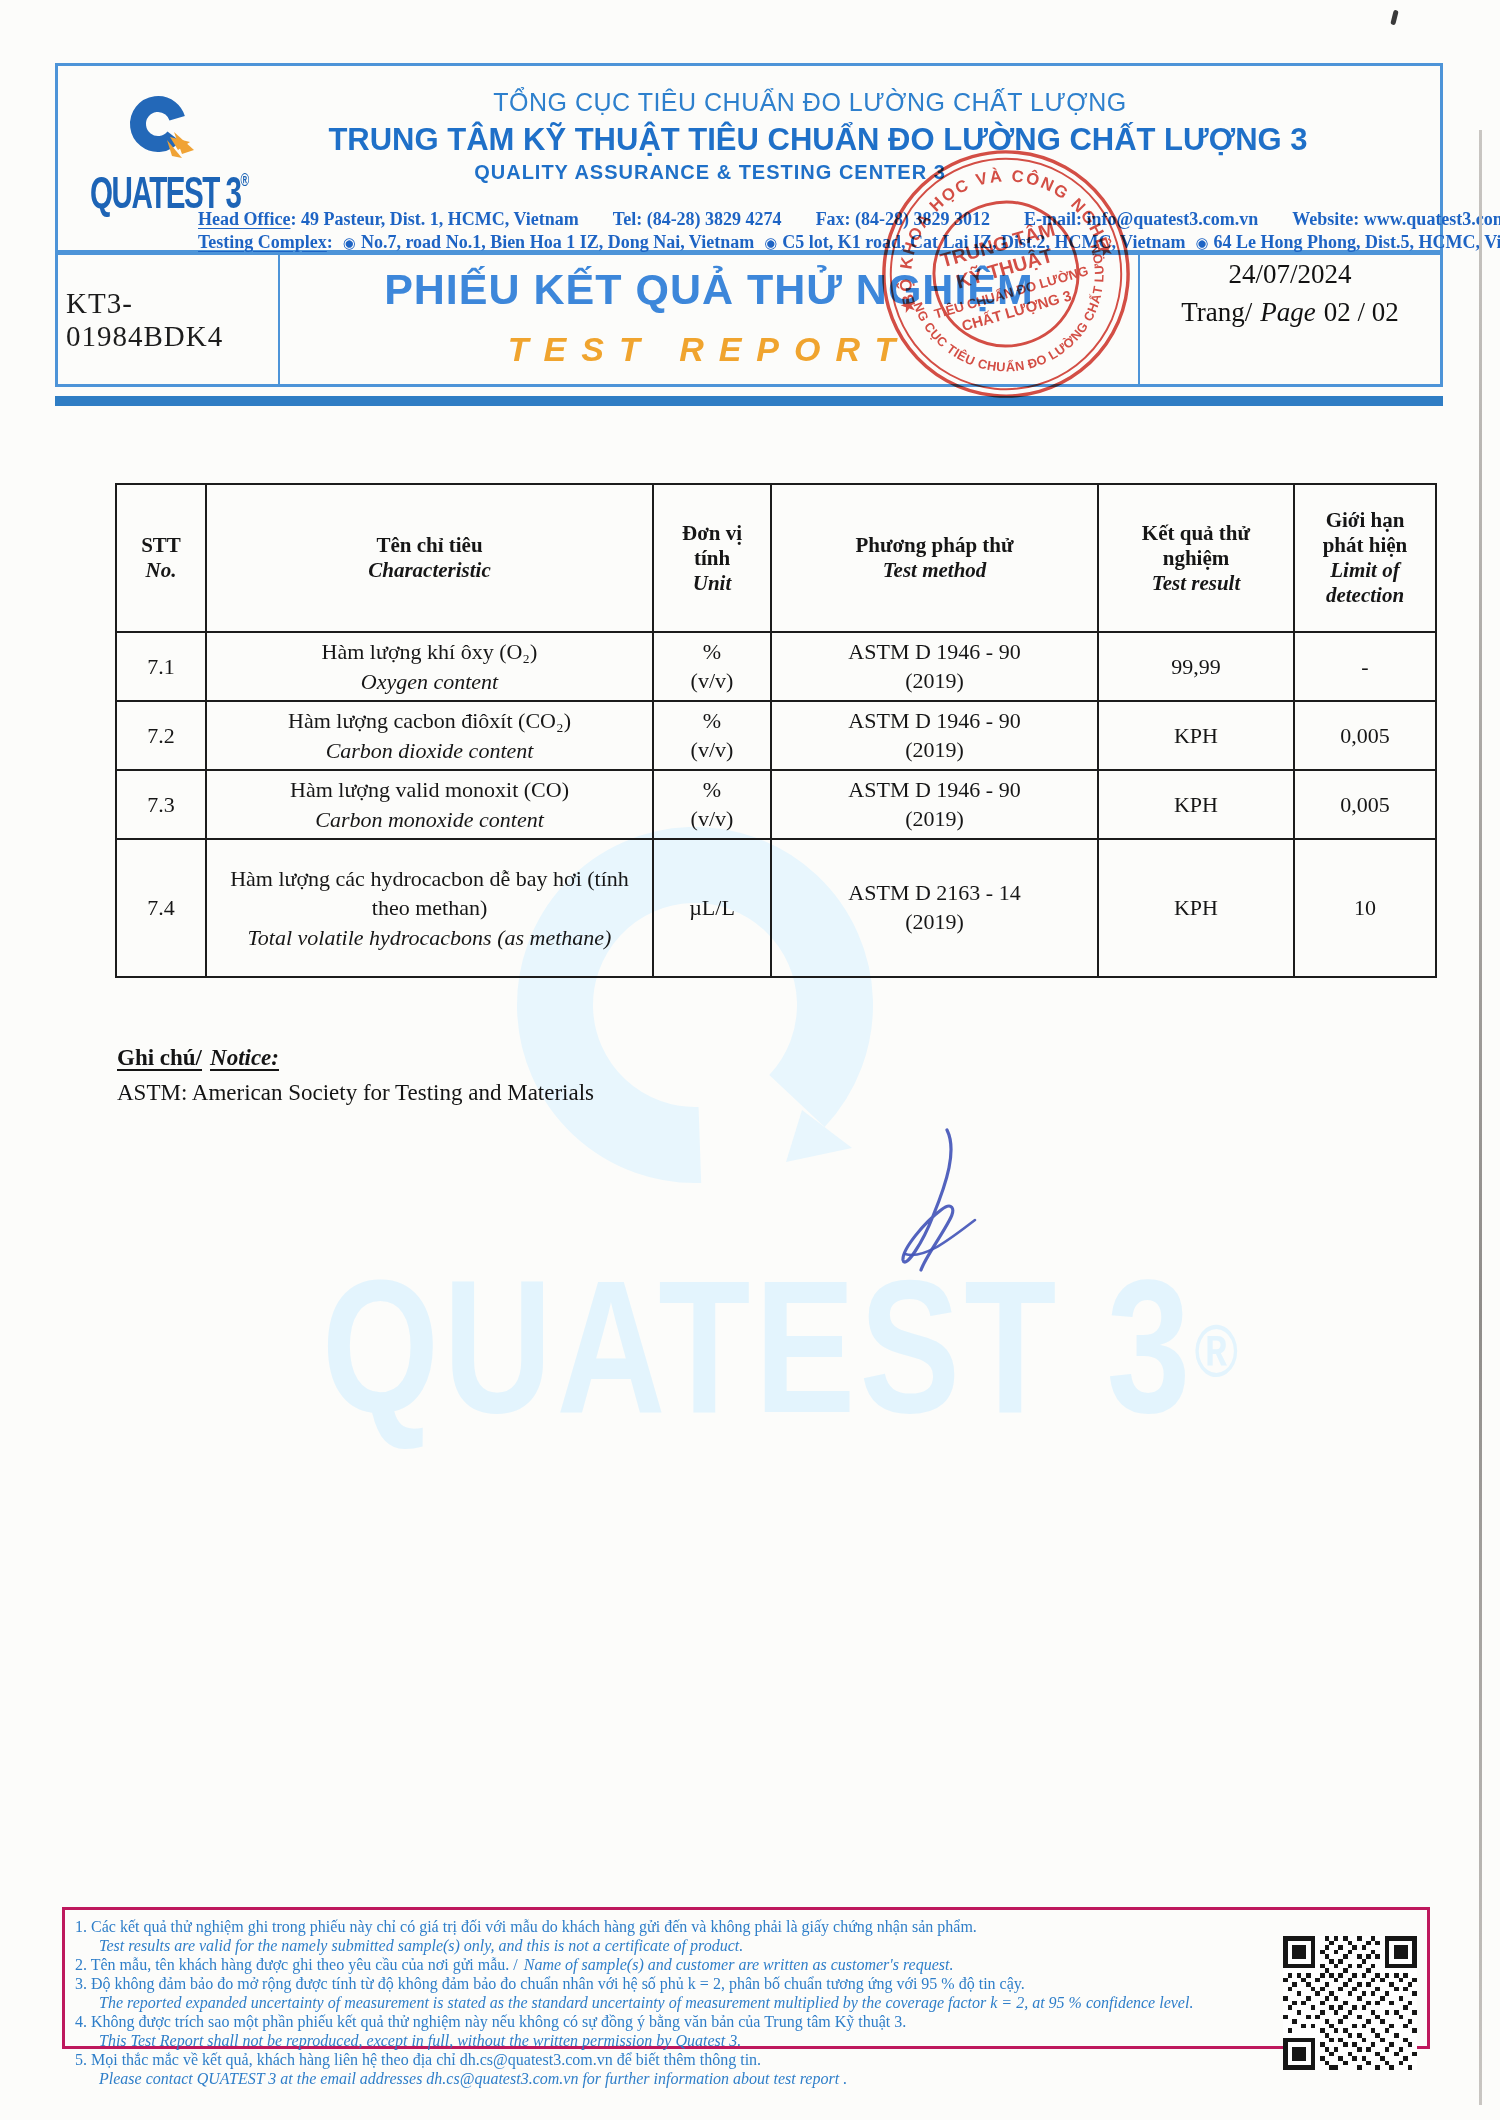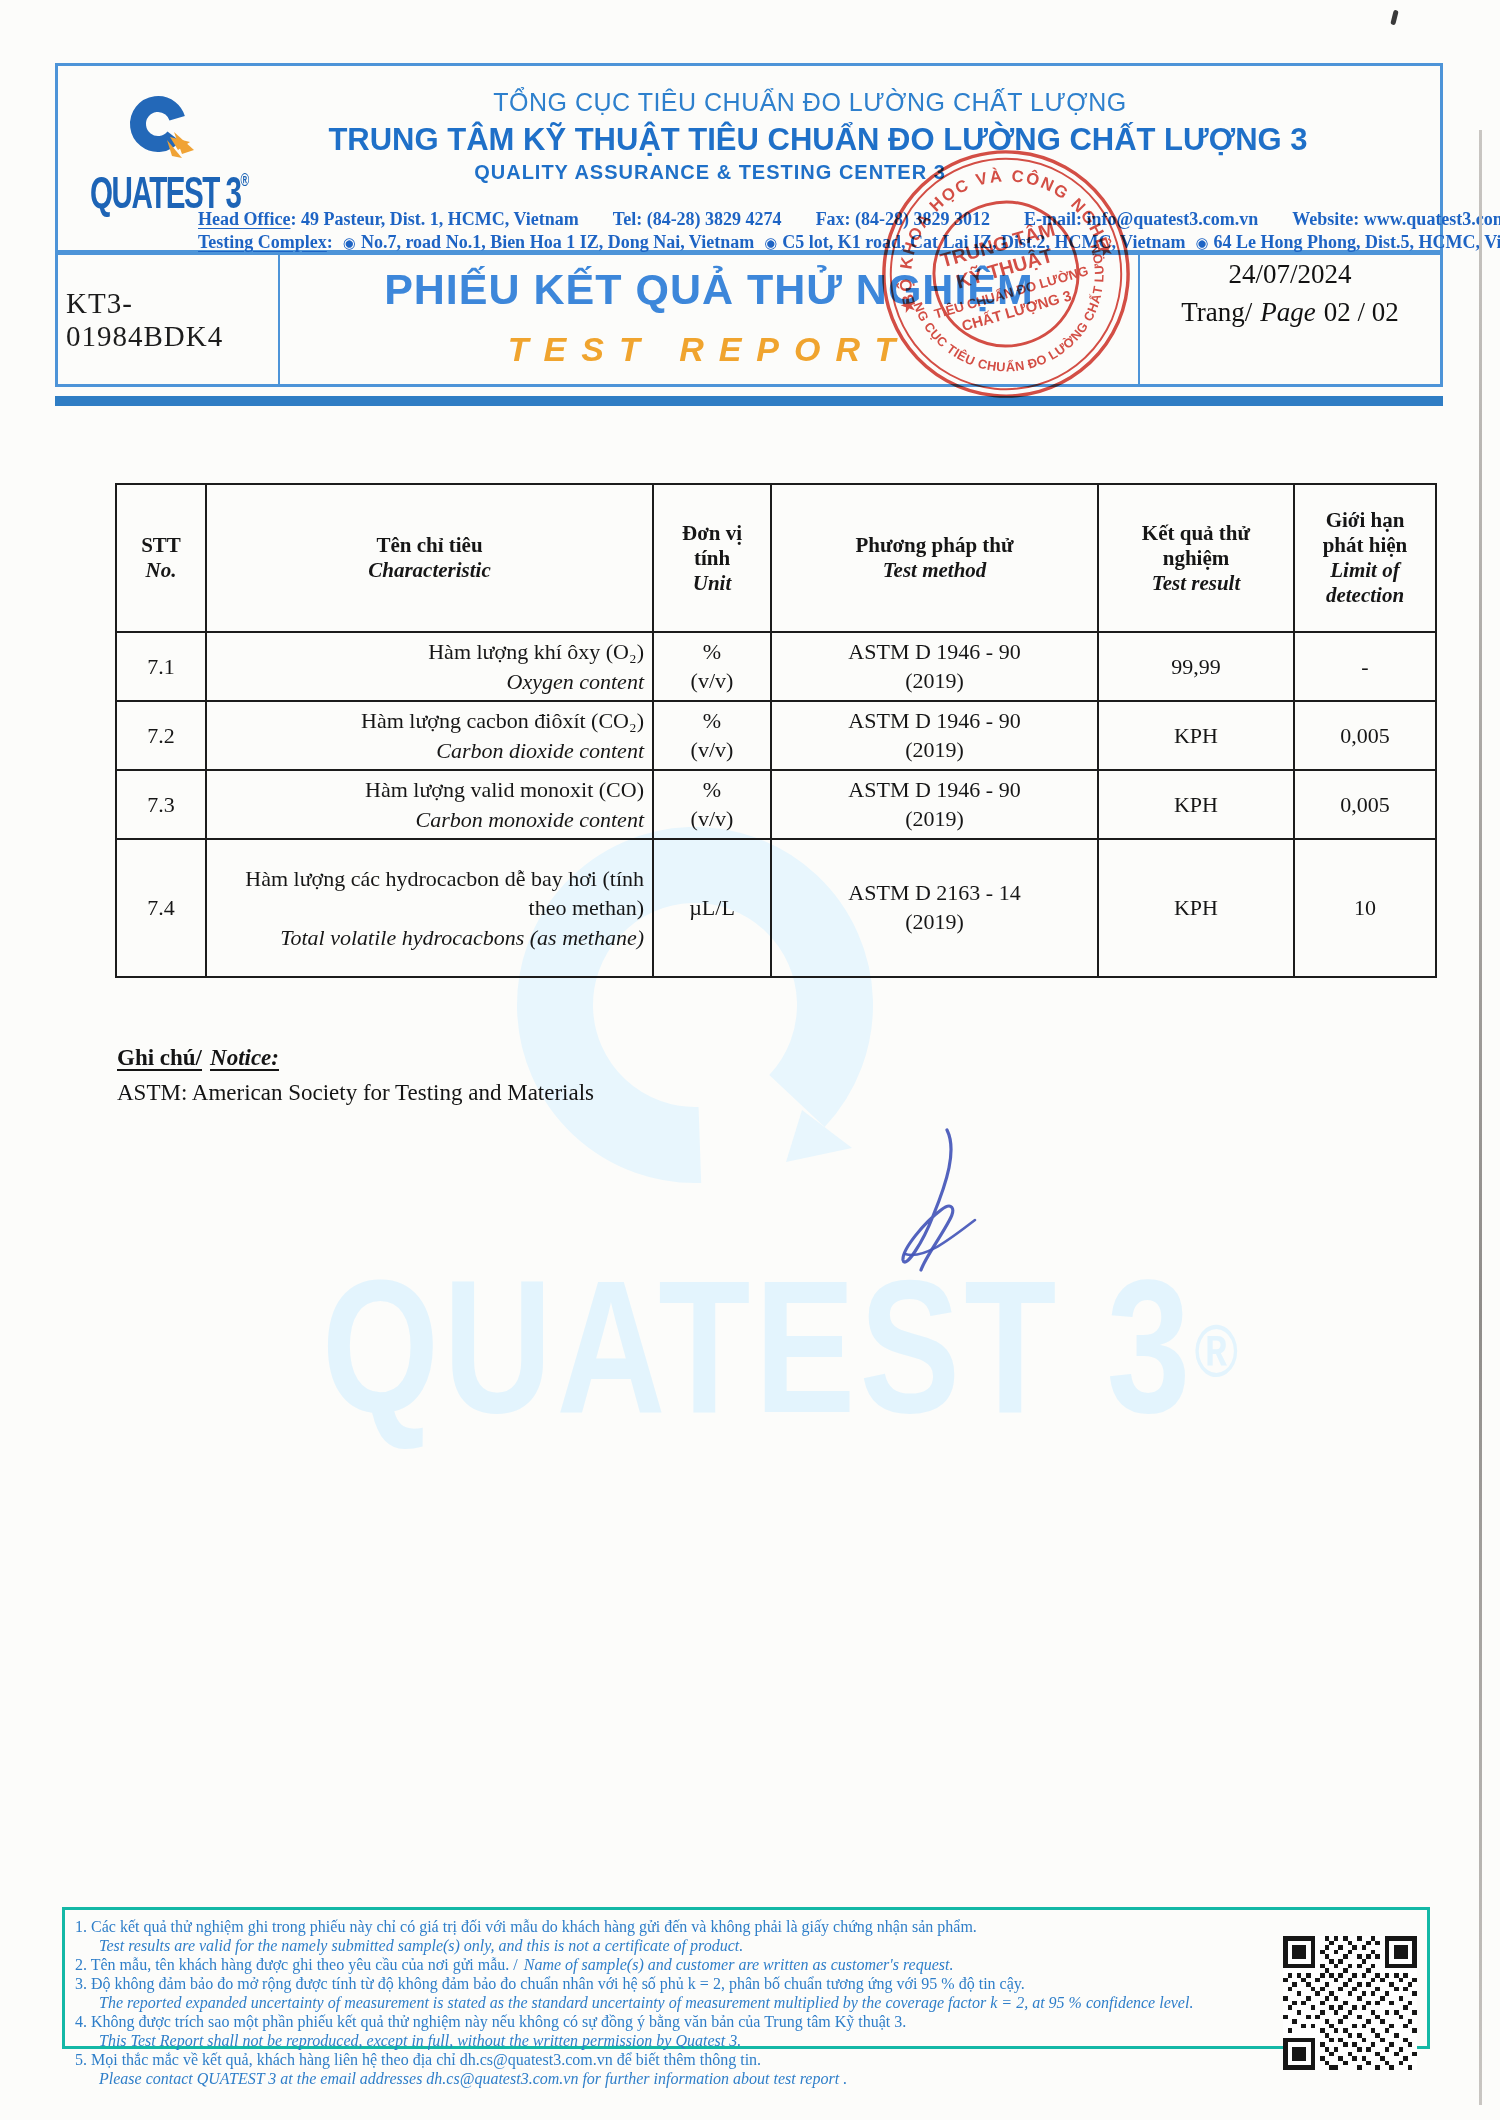--- a/index.html
+++ b/index.html
@@ -48,35 +48,35 @@
   
   table.report{position:absolute;left:115px;top:483px;width:1320px;border-collapse:collapse;table-layout:fixed;
     z-index:2;color:#161616;font-size:22px;}
   table.report th,table.report td{border:2px solid #1c1c1c;padding:4px 8px;vertical-align:middle;background:transparent;}
   table.report th{height:138px;font-size:21px;}
   table.report th .vi{font-weight:bold;}
   table.report th .en{font-weight:bold;font-style:italic;}
   table.report tbody tr.r1,table.report tbody tr.r2,table.report tbody tr.r3{height:69px;}
   table.report tbody tr.r4{height:138px;}
   td.c{text-align:center;}
-  td.name{text-align:right;padding-left:12px;line-height:1.32;}
+  td.name{text-align:center;padding-left:12px;line-height:1.32;}
   td.name .en{font-style:italic;}
   td.unit div,td.method div{text-align:center;line-height:1.3;}
 
   
   .notes{position:absolute;left:117px;top:1040px;z-index:2;font-size:23px;color:#141414;line-height:35px;}
   .notes-title{font-weight:bold;text-decoration:underline;text-underline-offset:4px;}
   .notes-title .en{font-style:italic;margin-left:8px;}
   .notes .it{font-style:italic;margin-left:8px;}
 
   
   .sig{position:absolute;left:885px;top:1122px;z-index:3;}
 
   
-  .footer-box{position:absolute;left:62px;top:1907px;width:1368px;height:142px;border:3px solid #14b8a6;
+  .footer-box{position:absolute;left:62px;top:1907px;width:1368px;height:142px;border:3px solid #be185d;
     box-sizing:border-box;padding:7px 0 0 10px;z-index:2;color:#2e7ec9;font-size:16px;line-height:19px;}
   .footer-text{width:1190px;}
   .f-en{font-style:italic;padding-left:24px;}
   .f-inline .f-en-in{font-style:italic;margin-left:6px;}
   .qr{position:absolute;left:1283px;top:1936px;z-index:2;}
 
   
   .scan-line{position:absolute;left:1479px;top:130px;width:3px;height:1975px;background:linear-gradient(#c9c6c2,#8f8c89 60%,#c9c6c2);z-index:5;}
   .speck{position:absolute;left:1392px;top:10px;width:5px;height:15px;border-radius:3px;background:#3a3a3a;transform:rotate(14deg);z-index:5;}
 </style>

